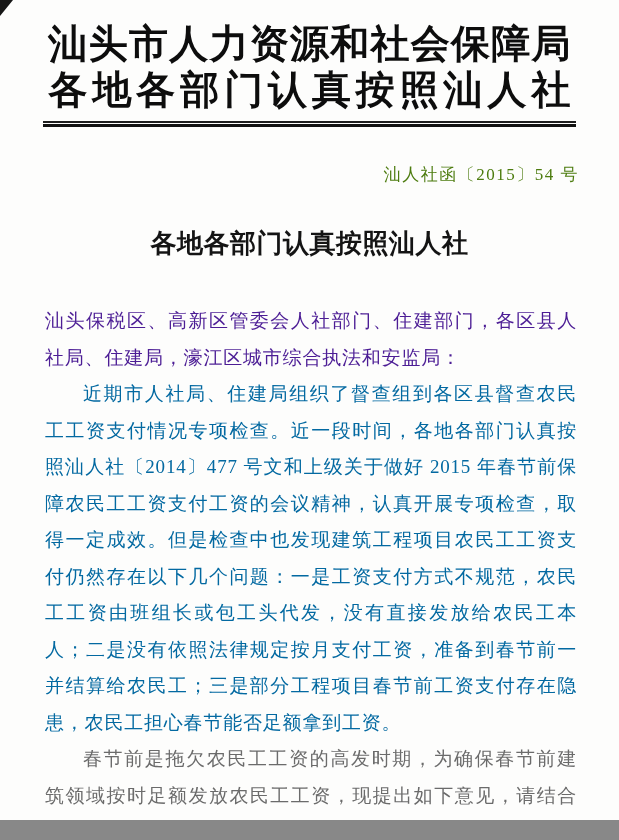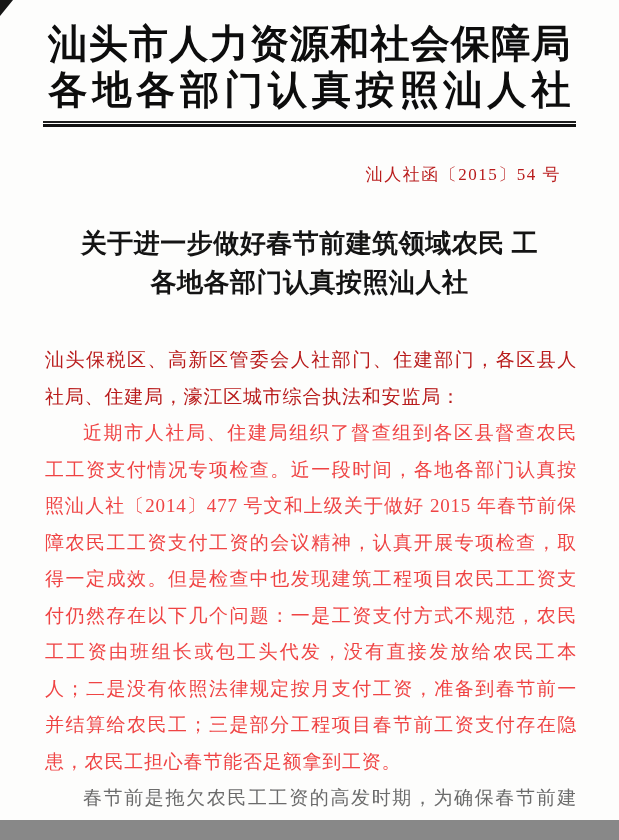--- a/index.html
+++ b/index.html
@@ -45,64 +45,63 @@
     text-align-last: justify;
   }
   .rule {
     width: 533px;
     height: 6px;
     margin: 8px auto 0 auto;
     background: linear-gradient(to bottom, #1d1d1d 0 2px, #fdfdfc 2px 3px, #111 3px 6px);
   }
   .doc-number {
     margin-top: 36px;
-    padding-right: 58px;
+    padding-right: 40px;
     text-align: right;
     font-size: 17px;
     letter-spacing: 1.5px;
-    color: #b91c1c;
+    color: #4d7c0f;
   }
   .doc-title {
     margin-top: 38px;
     text-align: center;
     font-size: 26px;
     font-weight: bold;
     line-height: 39px;
     color: #141414;
     letter-spacing: 0.5px;
   }
   .body-text {
     margin: 40px 42px 0 45px;
     font-size: 19px;
     line-height: 36.5px;
     text-align: justify;
     letter-spacing: 0.8px;
   }
-  .para { text-indent: 2em; color: #ef4444; }
-  .para-recipients { text-indent: 0; color: #b91c1c; }
+  .para { text-indent: 2em; color: #0369a1; }
+  .para-recipients { text-indent: 0; color: #4c1d95; }
   .para-faded { color: #6b6b6b; }
 </style>
 </head>
 <body>
 
 <div class="page">
 
   <div class="corner-mark"></div>
 
   <div class="letterhead">
     <div class="issuer-line1">汕头市人力资源和社会保障局</div>
     <div class="issuer-line2">各地各部门认真按照汕人社</div>
   </div>
 
   <div class="rule"></div>
 
   <div class="doc-number">汕人社函〔2015〕54 号</div>
 
   <div class="doc-title">
-    <div>关于进一步做好春节前建筑领域农民 工</div>
     <div>各地各部门认真按照汕人社</div>
   </div>
 
   <div class="body-text">
     <p class="para para-recipients">汕头保税区、高新区管委会人社部门、住建部门，各区县人社局、住建局，濠江区城市综合执法和安监局：</p>
     <p class="para">近期市人社局、住建局组织了督查组到各区县督查农民工工资支付情况专项检查。近一段时间，各地各部门认真按照汕人社〔2014〕477 号文和上级关于做好 2015 年春节前保障农民工工资支付工资的会议精神，认真开展专项检查，取得一定成效。但是检查中也发现建筑工程项目农民工工资支付仍然存在以下几个问题：一是工资支付方式不规范，农民工工资由班组长或包工头代发，没有直接发放给农民工本人；二是没有依照法律规定按月支付工资，准备到春节前一并结算给农民工；三是部分工程项目春节前工资支付存在隐患，农民工担心春节能否足额拿到工资。</p>
     <p class="para para-faded">春节前是拖欠农民工工资的高发时期，为确保春节前建筑领域按时足额发放农民工工资，现提出如下意见，请结合工作实际尽快贯彻落实。</p>
   </div>
 
 </div>

